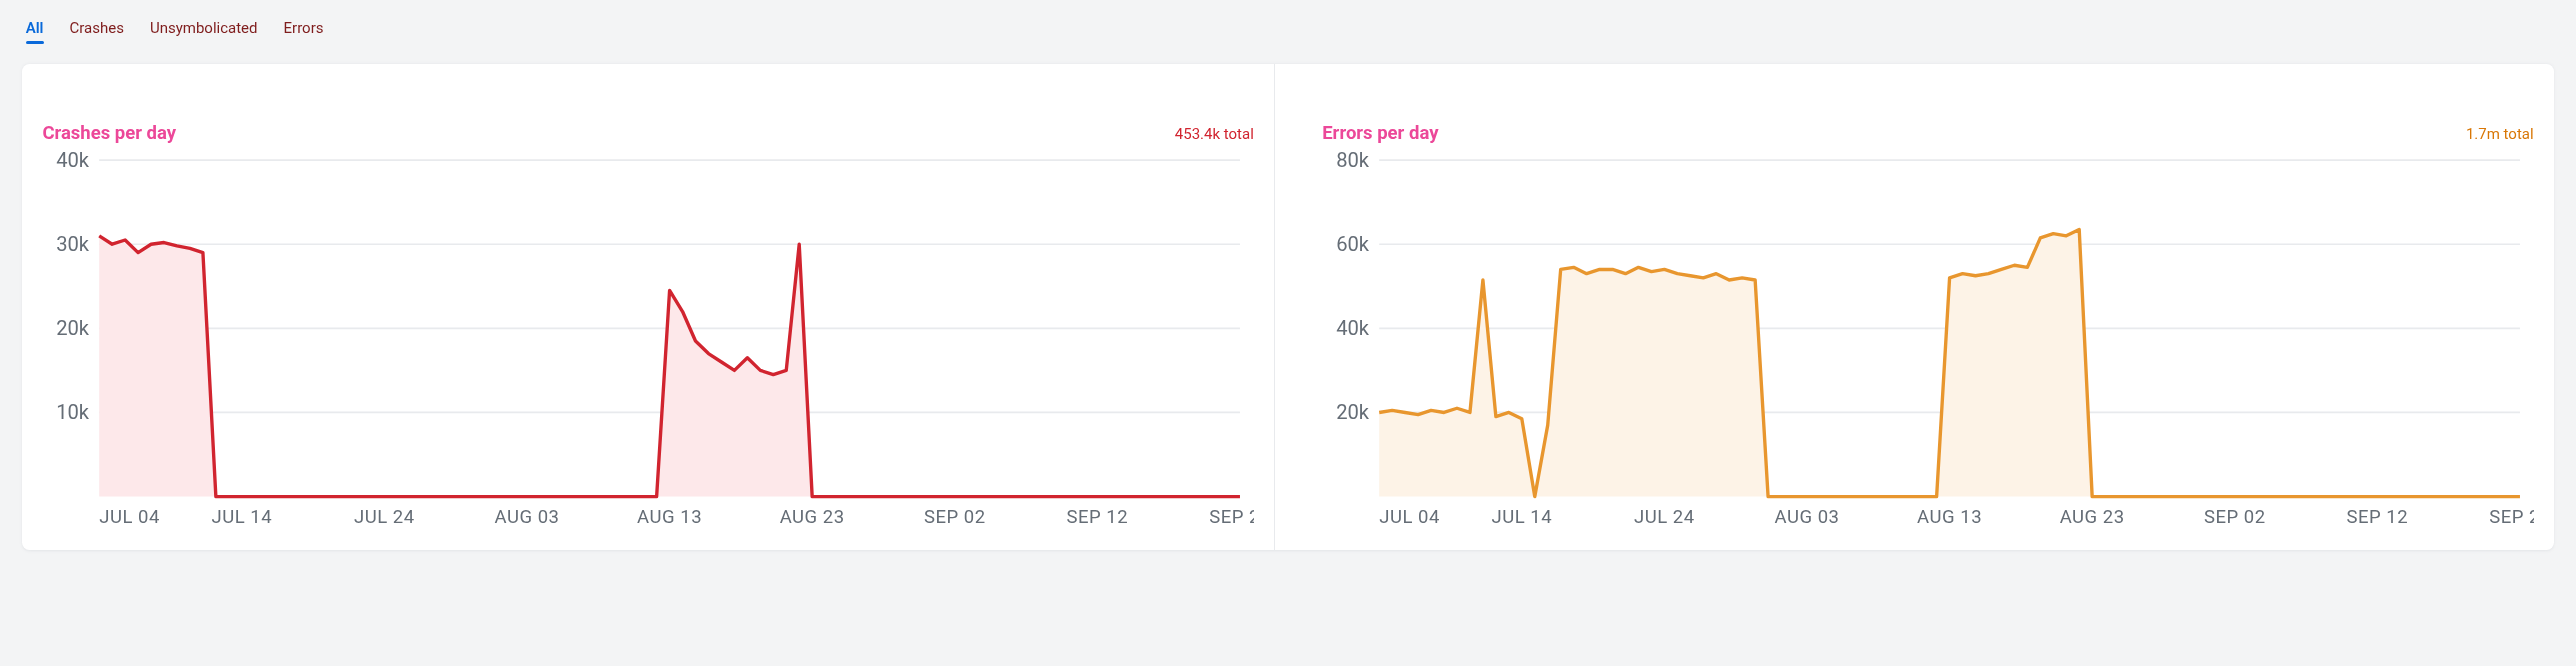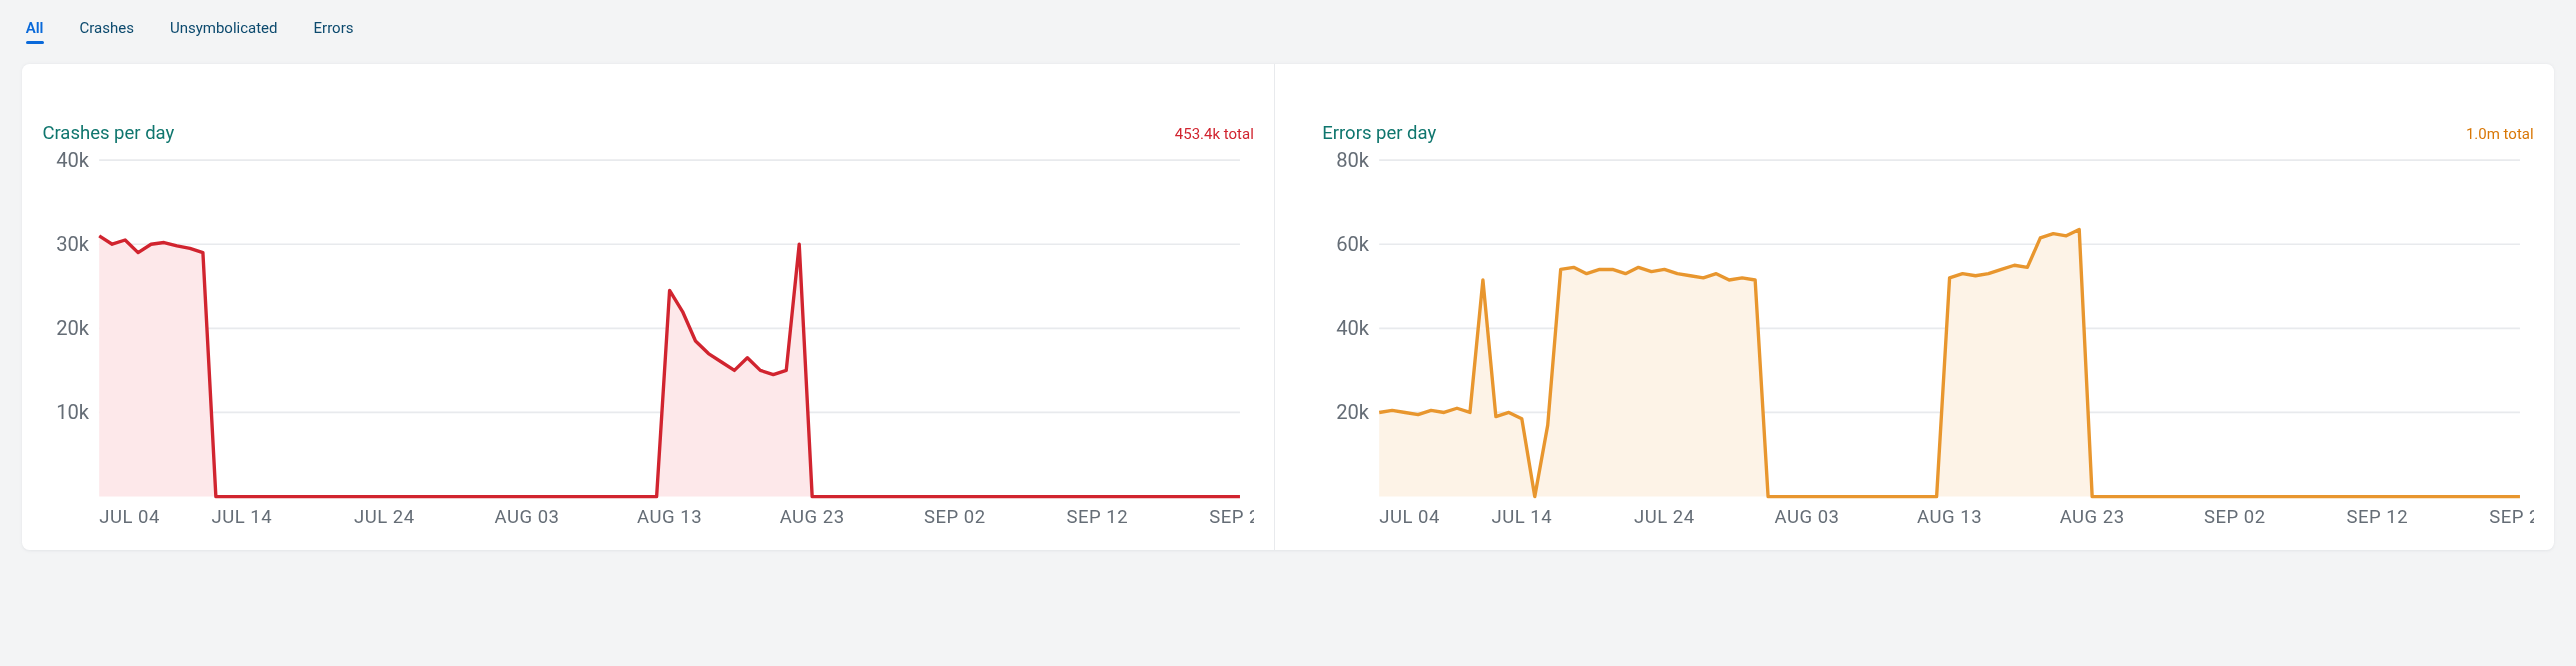--- a/index.html
+++ b/index.html
@@ -7,27 +7,27 @@
     margin: 0; padding: 0;
     background: #f3f4f5;
     font-family: -apple-system, BlinkMacSystemFont, "Segoe UI", Roboto, Helvetica, Arial, sans-serif;
     color: #1f2328;
   }
   .page {
     padding: 18.5px 22px 26px 22px;
   }
   .tabs {
     display: flex;
-    gap: 36px;
+    gap: 26px;
     margin-bottom: 20.4px;
     padding-left: 3.7px;
   }
   .tab {
     font-size: 15px;
-    color: #0c4a6e;
+    color: #7f1d1d;
     padding-bottom: 7.4px;
     cursor: pointer;
     position: relative;
   }
   .tab.active {
     color: #0969da;
     font-weight: 600;
   }
   .tab.active::after {
     content: "";
@@ -50,22 +50,22 @@
   }
   .panel + .panel { border-left: 0.9px solid #e8eaed; padding-left: 47px; }
   .panel-header {
     display: flex;
     justify-content: space-between;
     align-items: baseline;
     margin-bottom: 5.6px;
   }
   .panel-title {
     font-size: 18.5px;
-    font-weight: 400;
-    color: #0f766e;
+    font-weight: 700;
+    color: #ec4899;
   }
   .panel-total {
     font-size: 15px;
     font-weight: 400;
     margin-top: 44px;
   }
   .total-red { color: #d1242f; }
   .total-orange { color: #d97706; }
   .chart-frame { position: relative; }
   svg .grid line { stroke: #e8eaed; stroke-width: 1; }
@@ -114,21 +114,21 @@
             <text x="542.5" y="222" text-anchor="middle" class="x-text">SEP 02</text>
             <text x="627.25" y="222" text-anchor="middle" class="x-text">SEP 12</text>
             <text x="712" y="222" text-anchor="middle" class="x-text">SEP 22</text>
           </svg>
       </div>
     </div>
 
     <div class="panel">
       <div class="panel-header">
         <div class="panel-title">Errors per day</div>
-        <div class="panel-total total-orange">1.0m total</div>
+        <div class="panel-total total-orange">1.7m total</div>
       </div>
       <div class="chart-frame">
         <svg id="chart-errors" width="100%" viewBox="0 0 720 230" preserveAspectRatio="none">
             <text x="28" y="160" text-anchor="end" class="axis-text">20k</text>
             <text x="28" y="110" text-anchor="end" class="axis-text">40k</text>
             <text x="28" y="60" text-anchor="end" class="axis-text">60k</text>
             <text x="28" y="10" text-anchor="end" class="axis-text">80k</text>
             <g class="grid">
               <line x1="34" x2="712" y1="156" y2="156"></line>
               <line x1="34" x2="712" y1="106" y2="106"></line>

